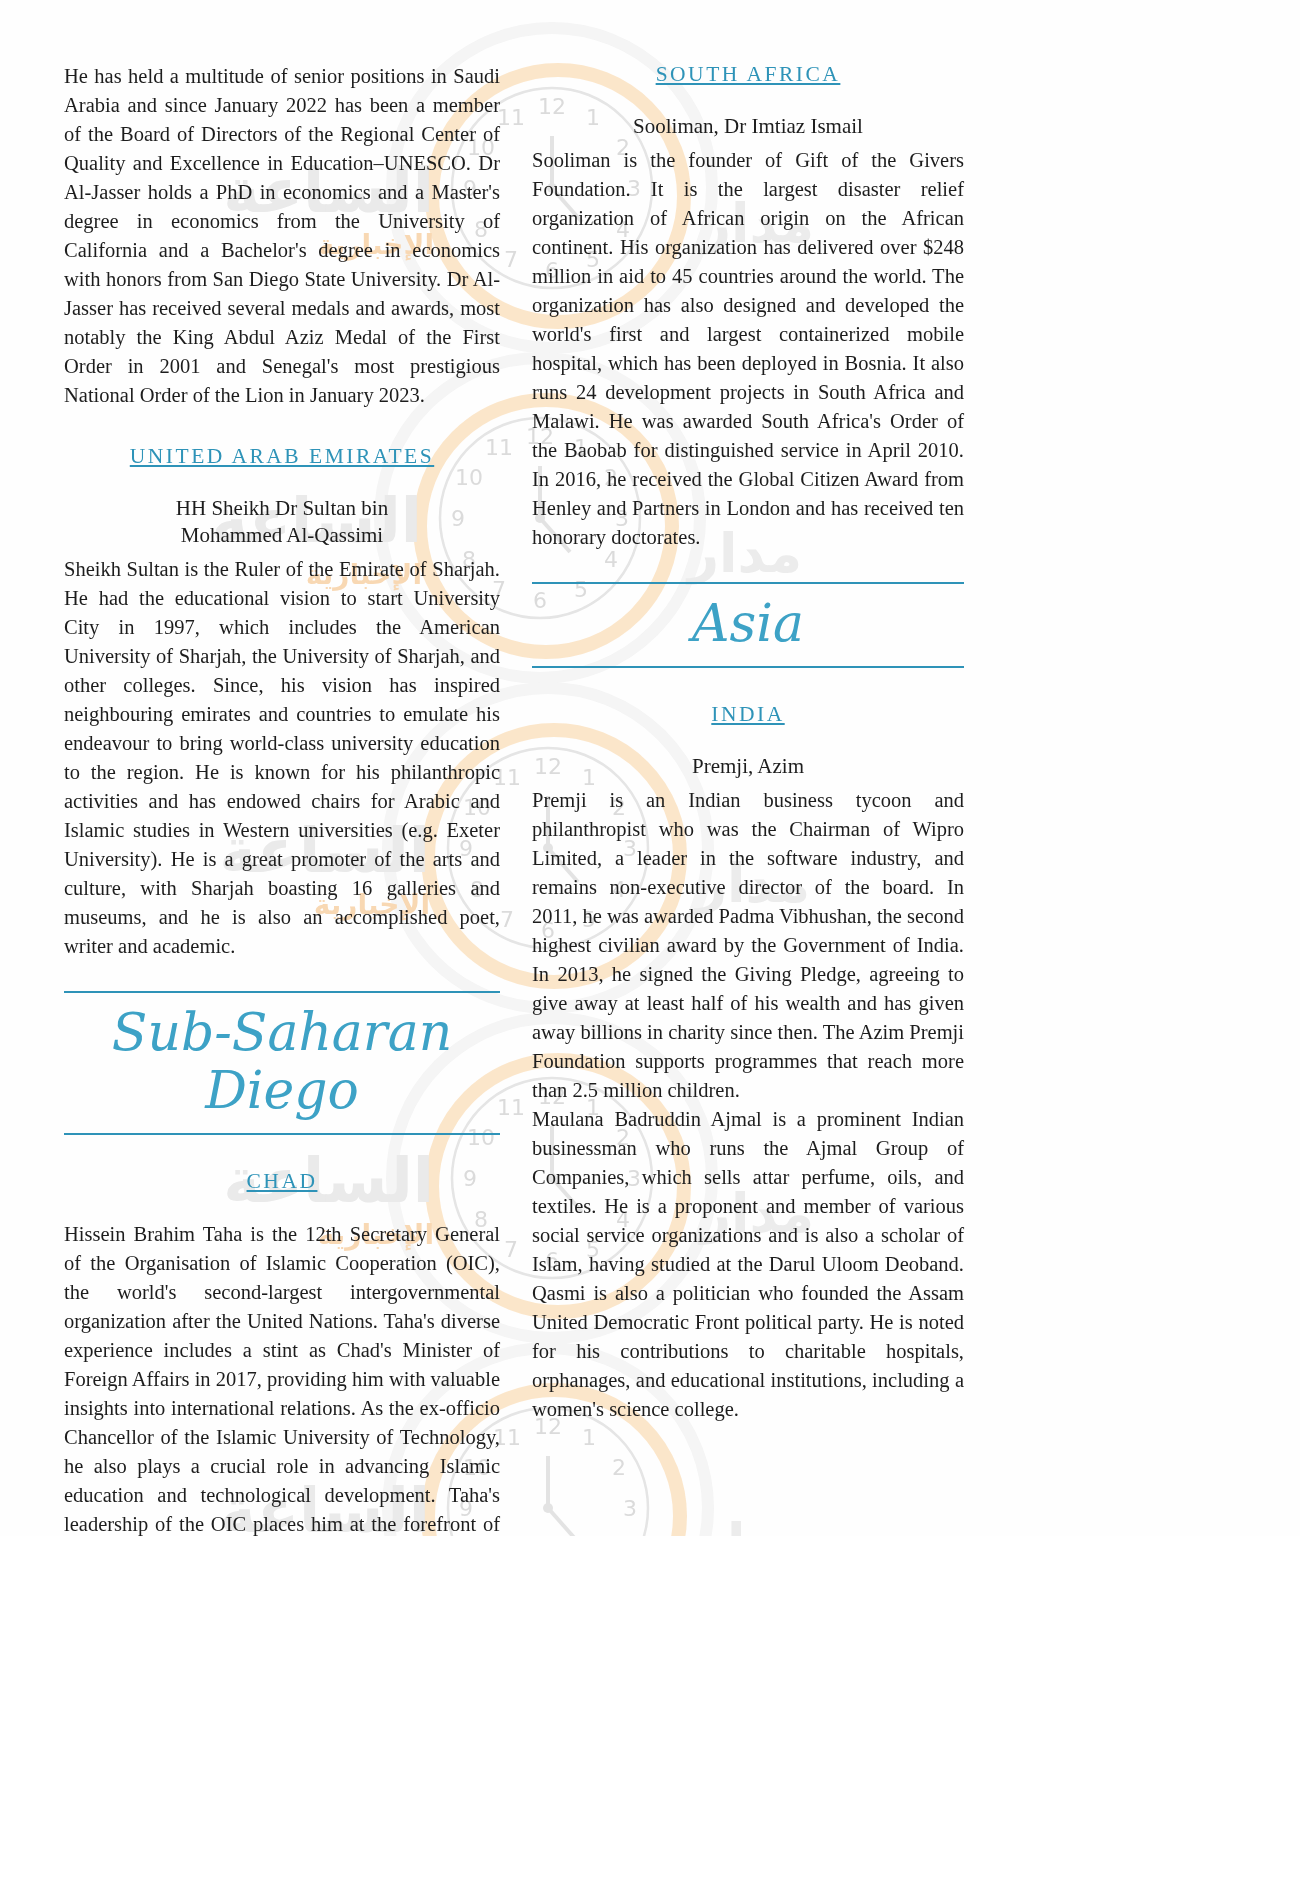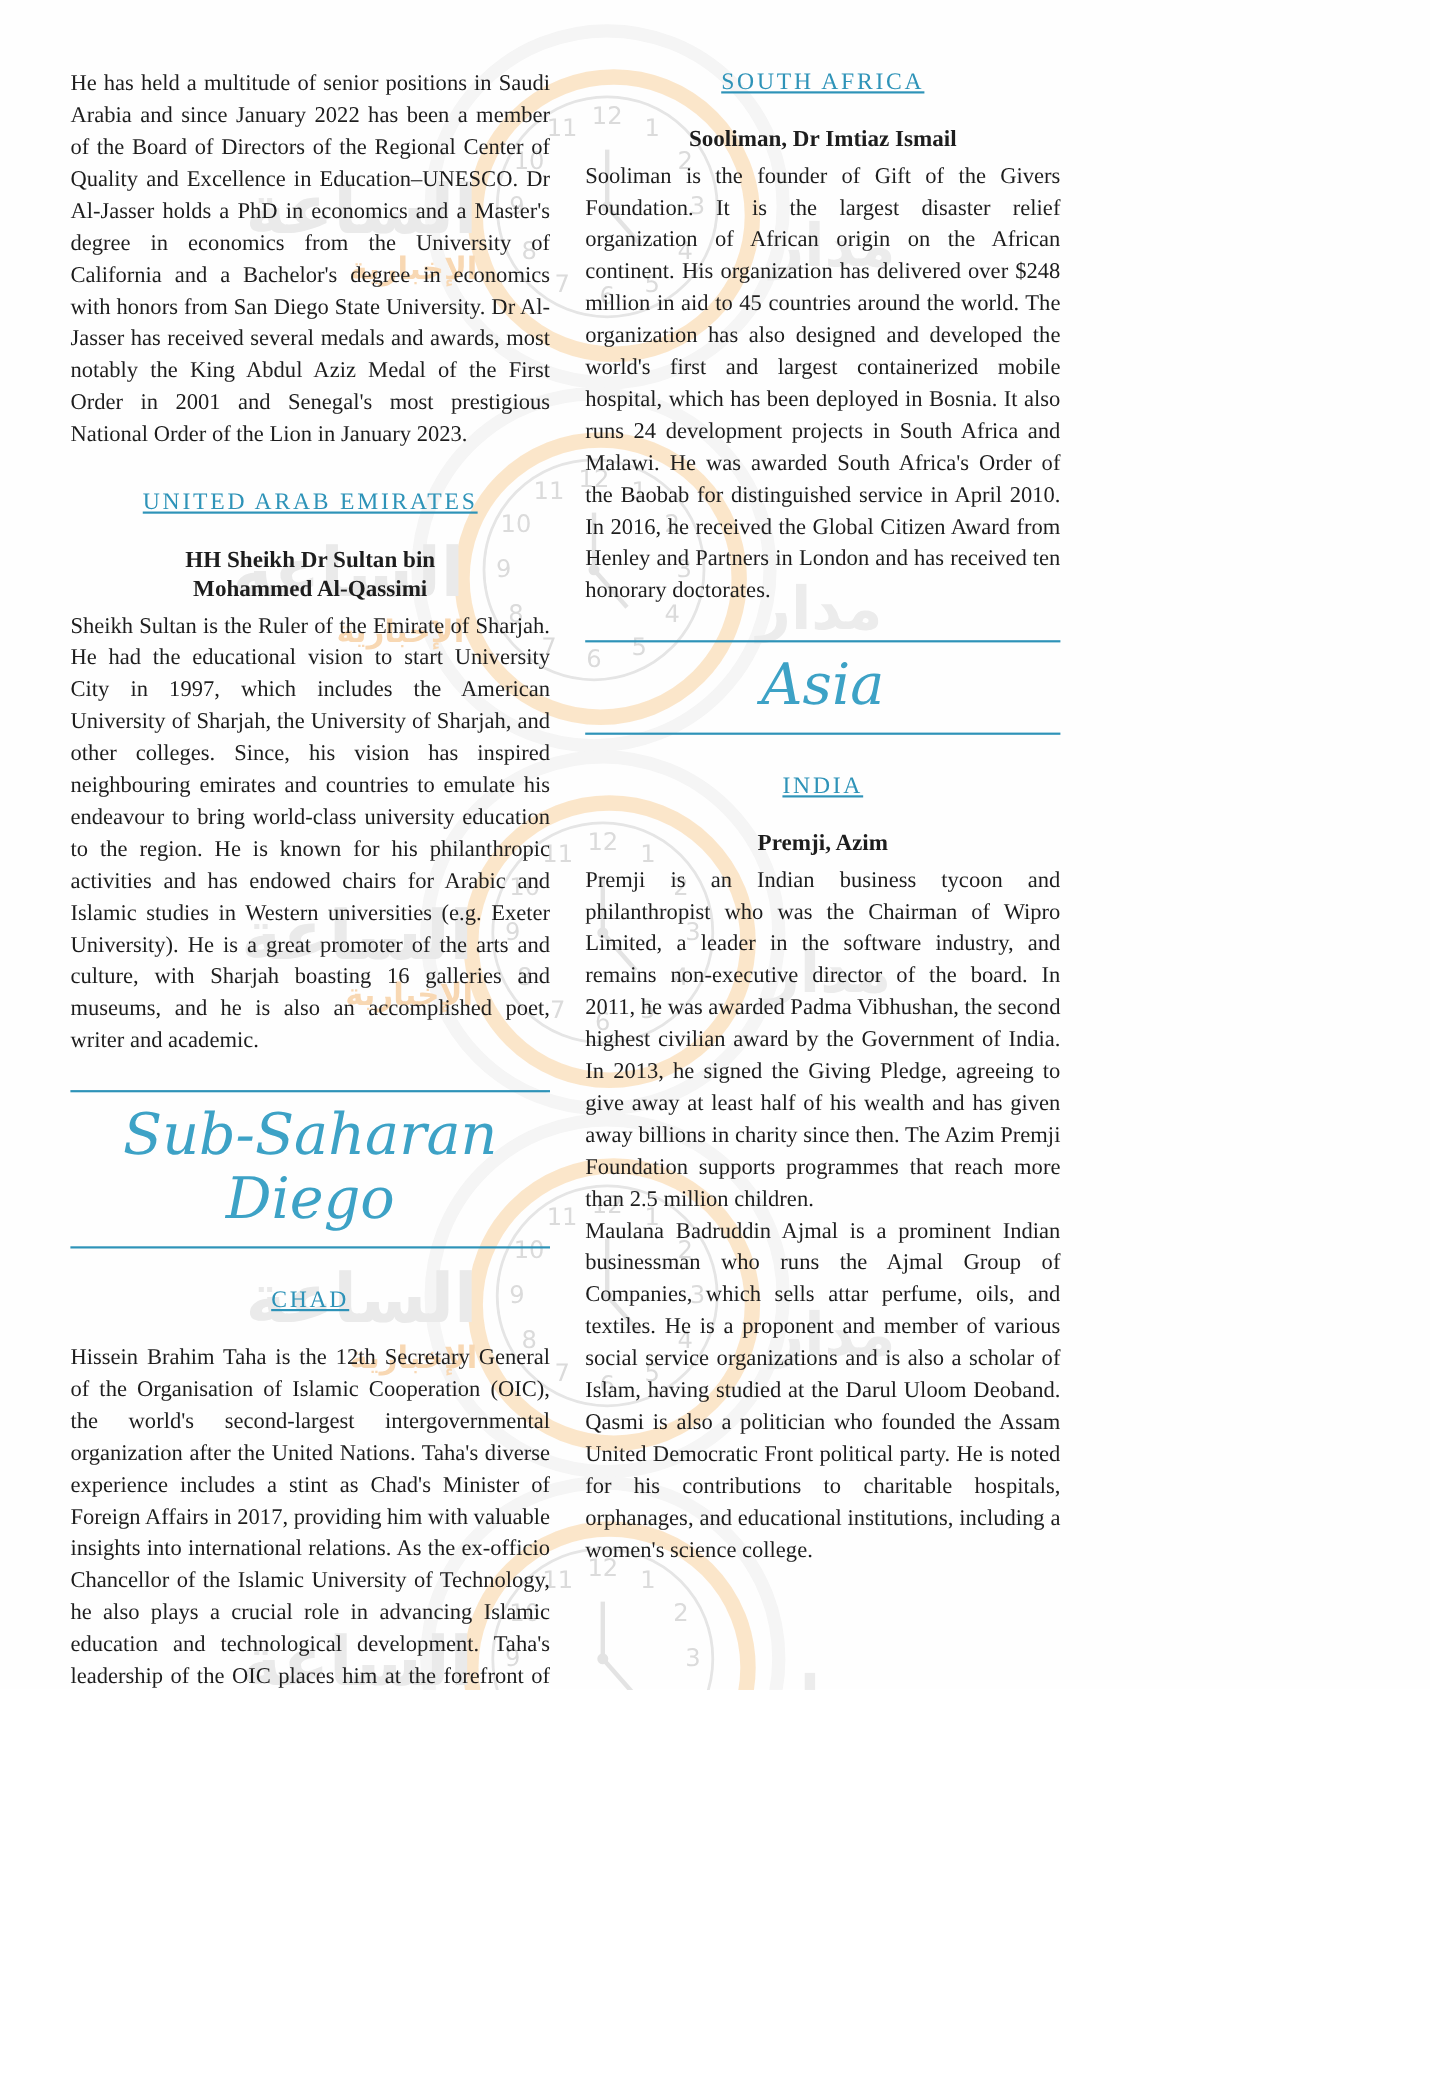--- a/index.html
+++ b/index.html
@@ -70,21 +70,21 @@
       font-weight: normal;
       letter-spacing: 2.5px;
       text-align: center;
       color: #2e93b8;
       margin: 34px 0 26px 0;
       text-decoration: underline;
     }
     h3.country.first { margin-top: 0; }
     p.person {
       font-size: 21px;
-      font-weight: bold;
+      font-weight: normal;
       text-align: center;
       line-height: 1.28;
       margin: 0 0 6px 0;
     }
     p.person.standalone { margin-top: 34px; }
     p.person span { display: block; }
     .region-block { margin: 30px 0; }
     .rule {
       border-top: 2px solid #2e93b8;
       height: 0;

